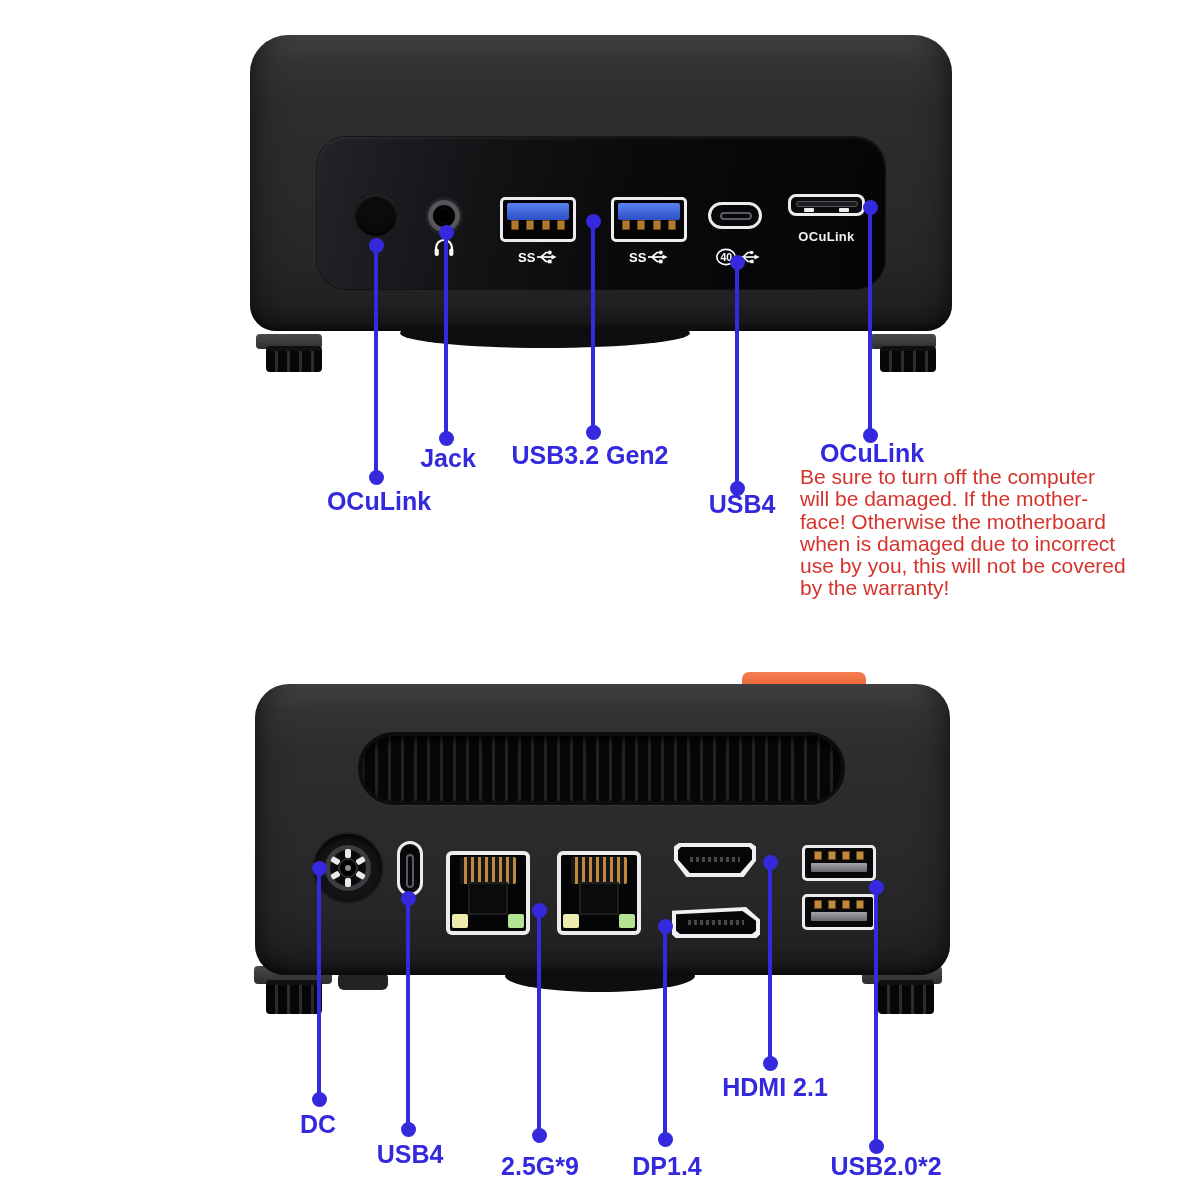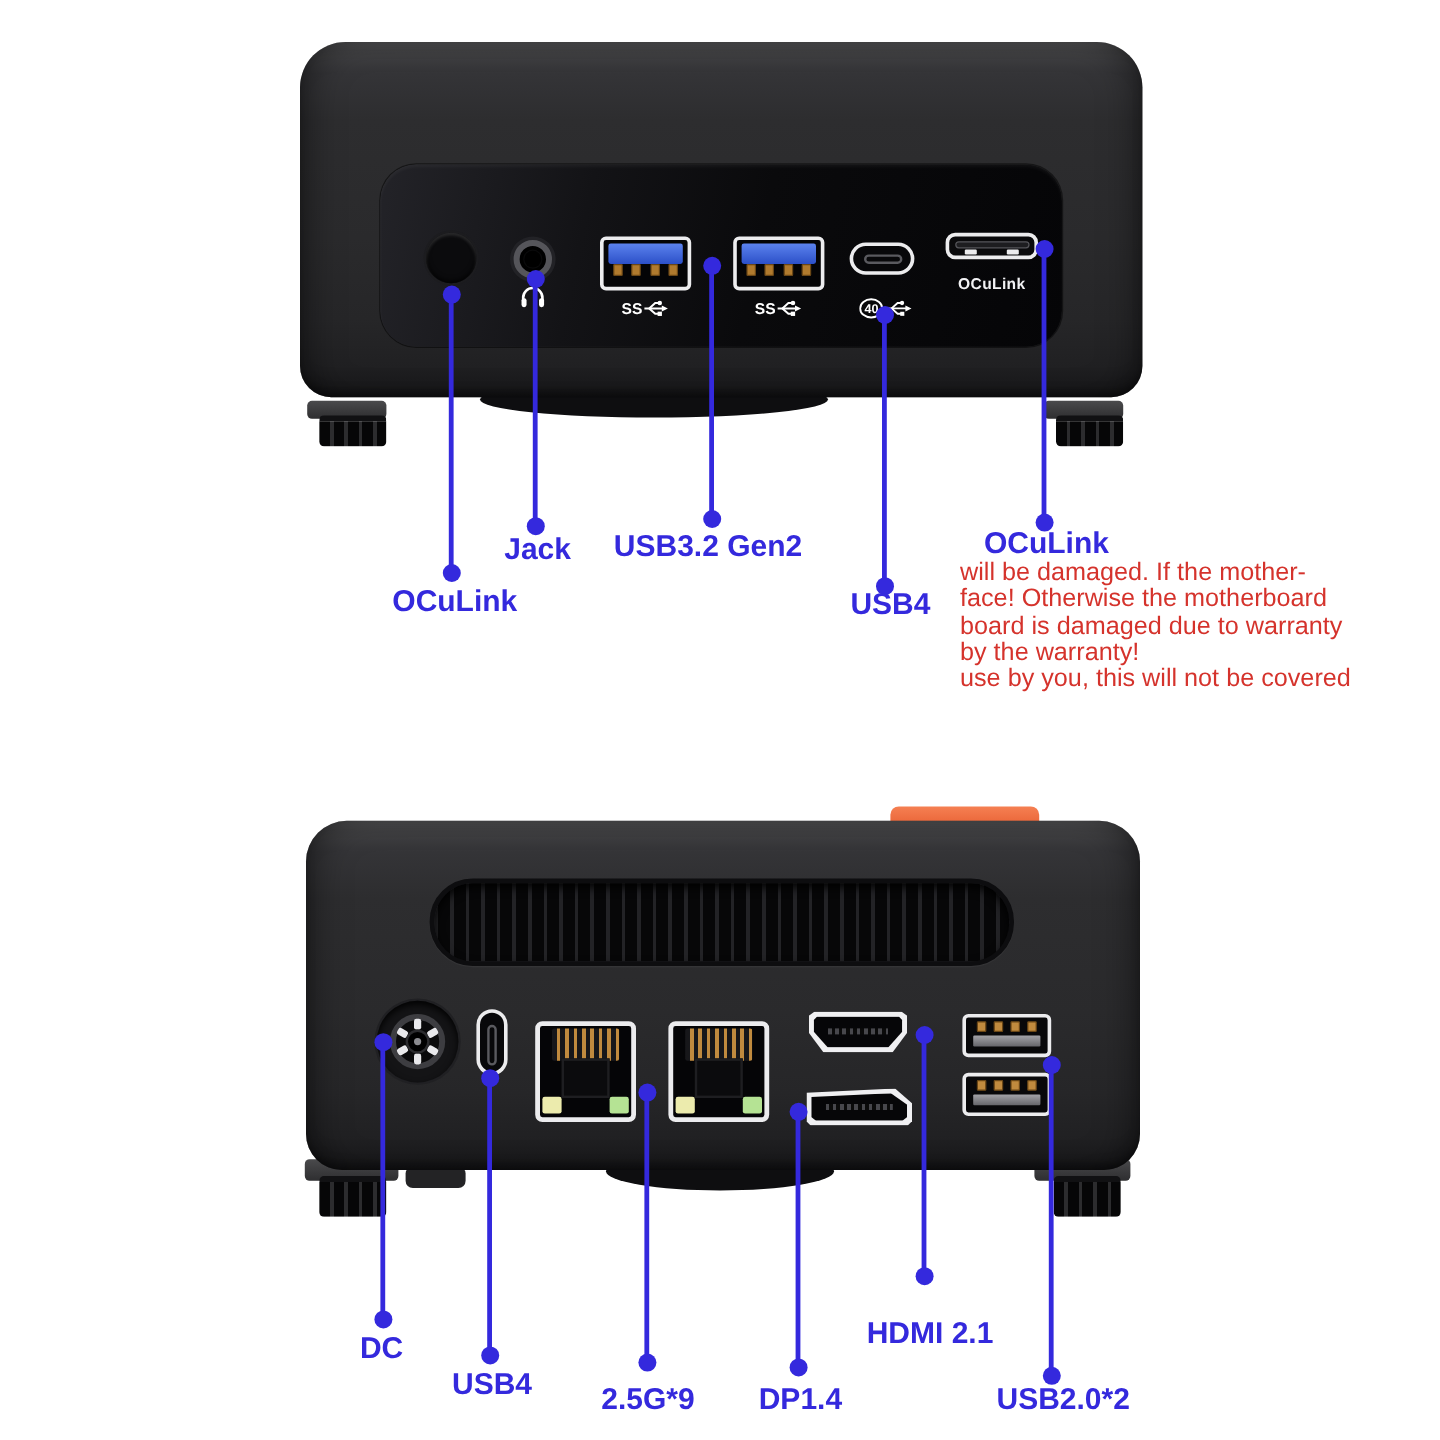--- a/index.html
+++ b/index.html
@@ -287,25 +287,26 @@
     <div class="ldot" style="left:729.5px;top:254.5px;"></div>
     <div class="ldot" style="left:729.5px;top:480.5px;"></div>
     <div class="lbl" style="left:742px;top:490px;">USB4</div>
 
     <div class="lline" style="left:868px;top:207px;height:228px;"></div>
     <div class="ldot" style="left:862.5px;top:199.5px;"></div>
     <div class="ldot" style="left:862.5px;top:427.5px;"></div>
     <div class="lbl" style="left:872px;top:439px;">OCuLink</div>
 
     <div class="warn">
+      <div>Be sure to turn off the computer</div>
       <div>will be damaged. If the mother-</div>
       <div>face! Otherwise the motherboard</div>
-      <div>board is damaged due to warranty</div>
+      <div>when is damaged due to incorrect</div>
+      <div>use by you, this will not be covered</div>
       <div>by the warranty!</div>
-      <div>use by you, this will not be covered</div>
     </div>
 
     <div class="lline" style="left:317px;top:868px;height:231px;"></div>
     <div class="ldot" style="left:311.5px;top:860.5px;"></div>
     <div class="ldot" style="left:311.5px;top:1091.5px;"></div>
     <div class="lbl" style="left:318px;top:1110px;">DC</div>
 
     <div class="lline" style="left:406px;top:898px;height:231px;"></div>
     <div class="ldot" style="left:400.5px;top:890.5px;"></div>
     <div class="ldot" style="left:400.5px;top:1121.5px;"></div>
@@ -317,20 +318,20 @@
     <div class="lbl" style="left:540px;top:1152px;">2.5G*9</div>
 
     <div class="lline" style="left:663px;top:926px;height:213px;"></div>
     <div class="ldot" style="left:657.5px;top:918.5px;"></div>
     <div class="ldot" style="left:657.5px;top:1131.5px;"></div>
     <div class="lbl" style="left:667px;top:1152px;">DP1.4</div>
 
     <div class="lline" style="left:768px;top:862px;height:201px;"></div>
     <div class="ldot" style="left:762.5px;top:854.5px;"></div>
     <div class="ldot" style="left:762.5px;top:1055.5px;"></div>
-    <div class="lbl" style="left:775px;top:1073px;margin-top:24px;">HDMI 2.1</div>
+    <div class="lbl" style="left:775px;top:1073px;">HDMI 2.1</div>
 
     <div class="lline" style="left:874px;top:887px;height:259px;"></div>
     <div class="ldot" style="left:868.5px;top:879.5px;"></div>
     <div class="ldot" style="left:868.5px;top:1138.5px;"></div>
     <div class="lbl" style="left:886px;top:1152px;">USB2.0*2</div>
   </div>
 </div>
 
 </body></html>

